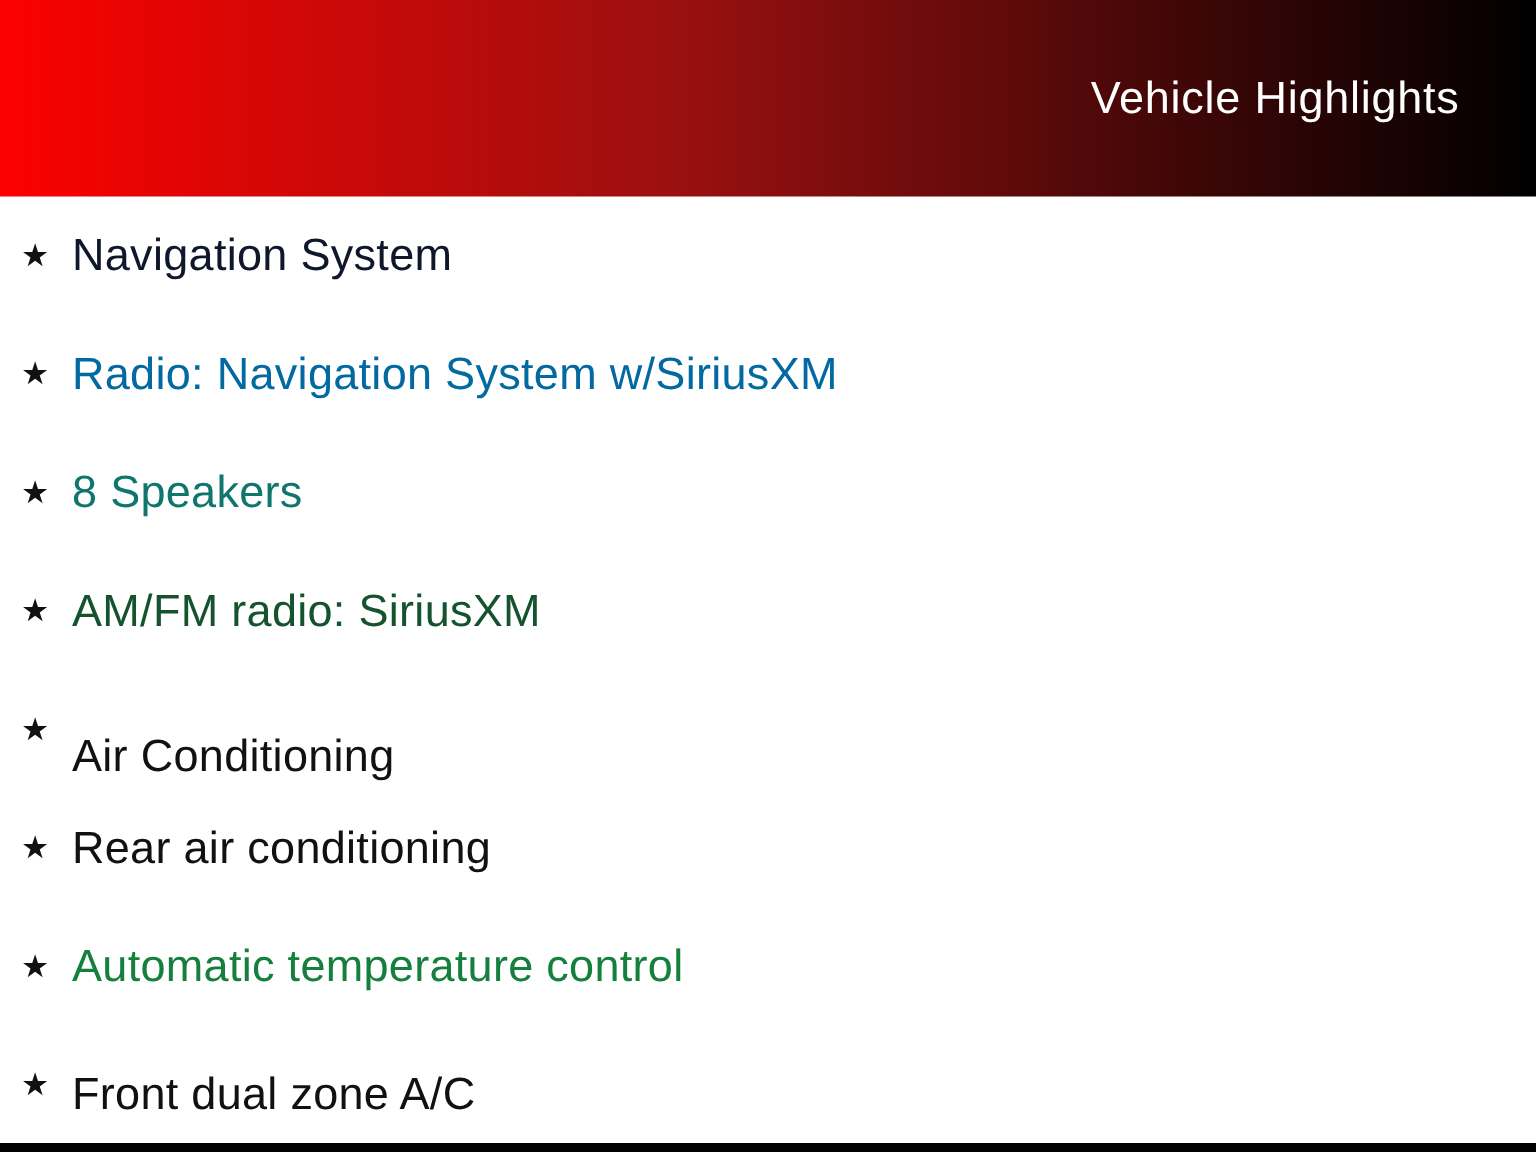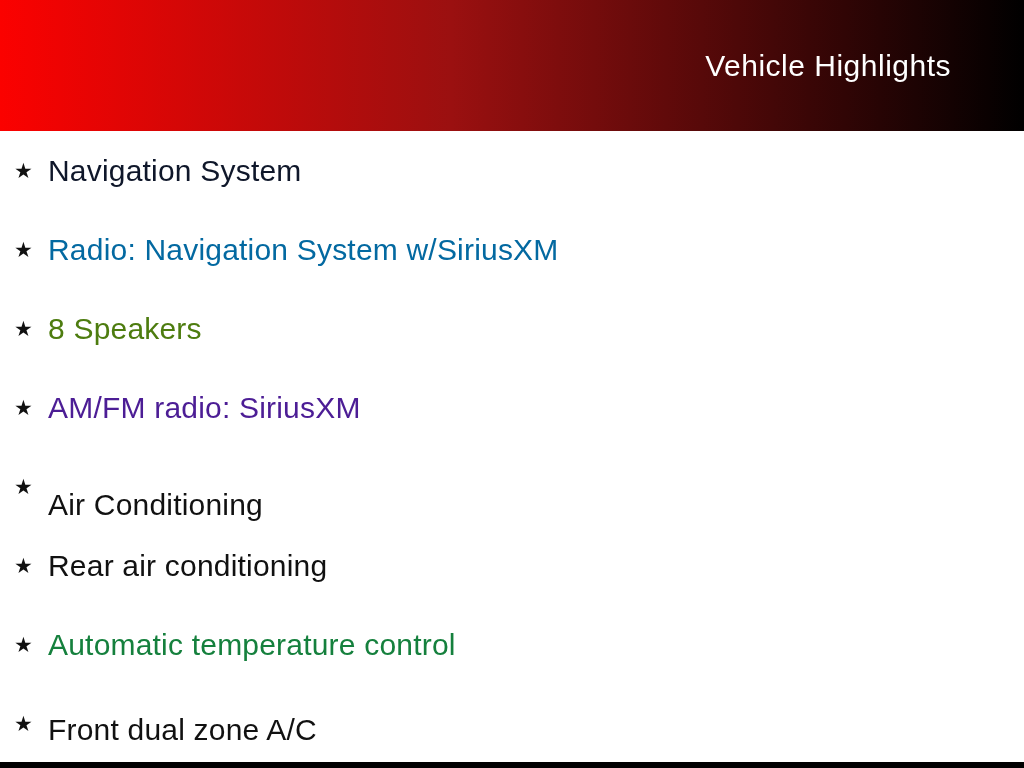--- a/index.html
+++ b/index.html
@@ -19,21 +19,21 @@
   .header {
     position: absolute;
     top: 0;
     left: 0;
     width: 1024px;
     height: 131px;
     background: linear-gradient(to right, #fb0100 0%, #9b1010 44%, #2a0202 80%, #000000 100%);
     display: flex;
     align-items: center;
     justify-content: flex-end;
-    padding-right: 73px;
+    padding-right: 51px;
   }
   .header-title {
     color: #ffffff;
     font-size: 30px;
     font-weight: 400;
     letter-spacing: 0.5px;
     white-space: nowrap;
   }
   .list {
     position: absolute;
@@ -88,25 +88,25 @@
     <li class="list-item">
       <span class="star" style="color: rgb(17, 17, 17);">★</span>
       <span class="label" style="color: #0f172a;">Navigation System</span>
     </li>
     <li class="list-item">
       <span class="star" style="color: rgb(17, 17, 17);">★</span>
       <span class="label" style="color: #0369a1;">Radio: Navigation System w/SiriusXM</span>
     </li>
     <li class="list-item">
       <span class="star" style="color: rgb(17, 17, 17);">★</span>
-      <span class="label" style="color: #4d7c0f;">8 Speakers</span>
+      <span class="label" style="color: #0f766e;">8 Speakers</span>
     </li>
     <li class="list-item">
       <span class="star" style="color: rgb(17, 17, 17);">★</span>
-      <span class="label" style="color: #4c1d95;">AM/FM radio: SiriusXM</span>
+      <span class="label" style="color: #14532d;">AM/FM radio: SiriusXM</span>
     </li>
     <li class="list-item">
       <span class="star" style="color: rgb(17, 17, 17);">★</span>
       <span class="label" style="color: rgb(17, 17, 17); margin-top: 36px;">Air Conditioning</span>
     </li>
     <li class="list-item">
       <span class="star" style="color: rgb(17, 17, 17);">★</span>
       <span class="label" style="color: rgb(17, 17, 17);">Rear air conditioning</span>
     </li>
     <li class="list-item">

